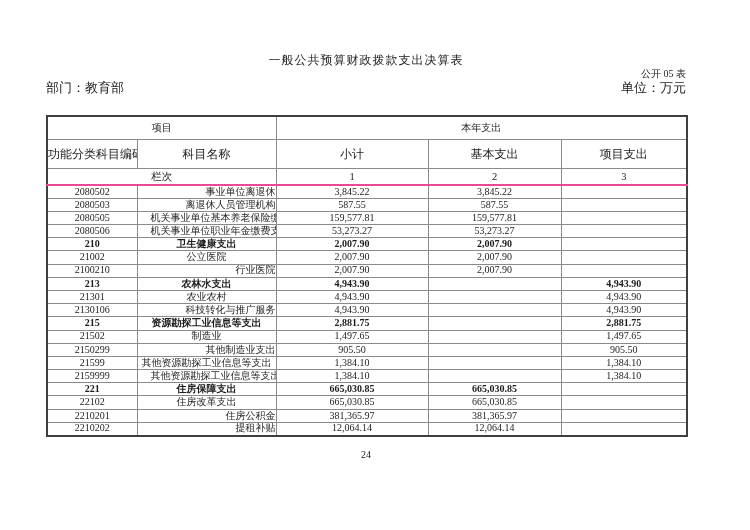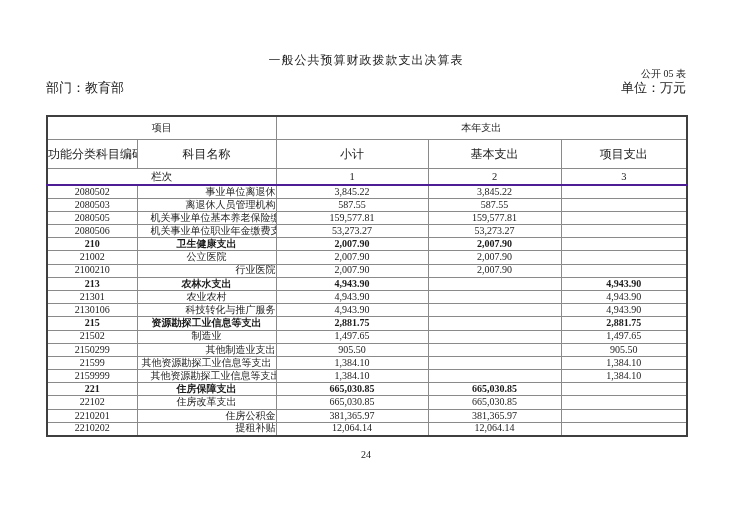--- a/index.html
+++ b/index.html
@@ -46,21 +46,21 @@
     border: 1px solid #8a8a8a;
     padding: 0;
     font-weight: normal;
     text-align: center;
     vertical-align: middle;
     overflow: hidden;
     white-space: nowrap;
   }
   thead tr.h1 th { height: 24px; font-size: 10px; }
   thead tr.h2 th { height: 29px; font-size: 12px; }
-  thead tr.h3 th { height: 16px; font-size: 10.5px; border-bottom: 2px solid #4c1d95; }
+  thead tr.h3 th { height: 16px; font-size: 10.5px; border-bottom: 2px solid #ec4899; }
   tbody td { height: 13.2px; font-size: 10px; line-height: 1.05; }
   td.code { text-align: left; padding-left: 6px; }
   td.name { text-align: left; padding-left: 7px; }
   td.name.ind2 { padding-left: 13px; text-align: right; }
   td.num { text-align: right; padding-right: 6px; }
   tr.bold td { font-weight: bold; }
 
   .page-num {
     margin-top: 12px;
     text-align: center;

